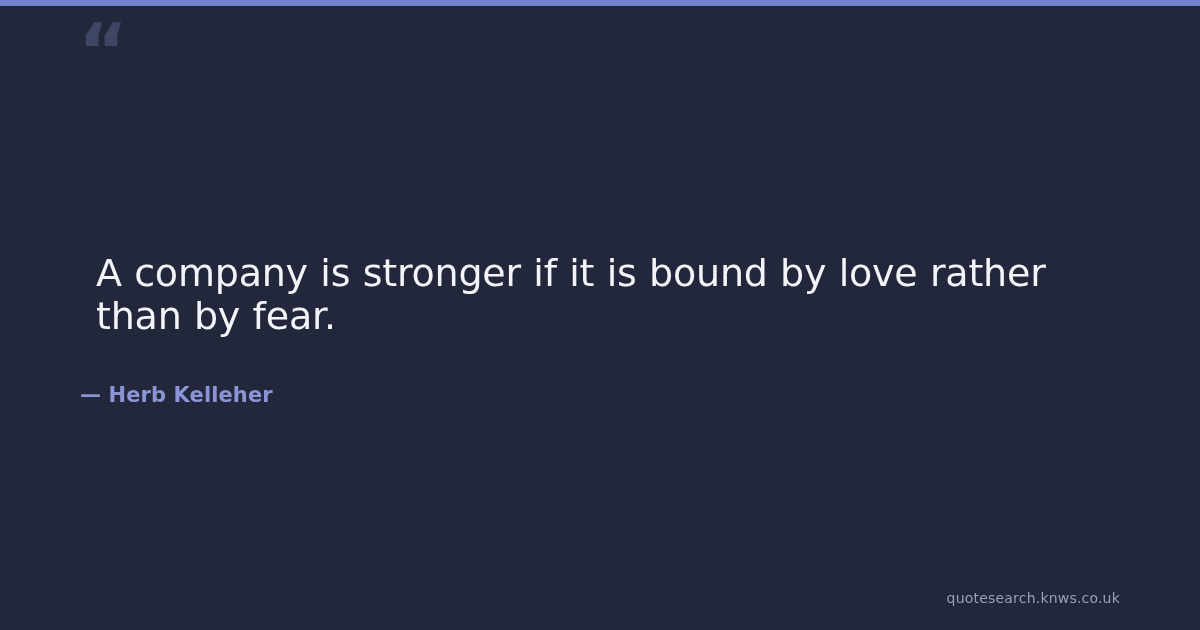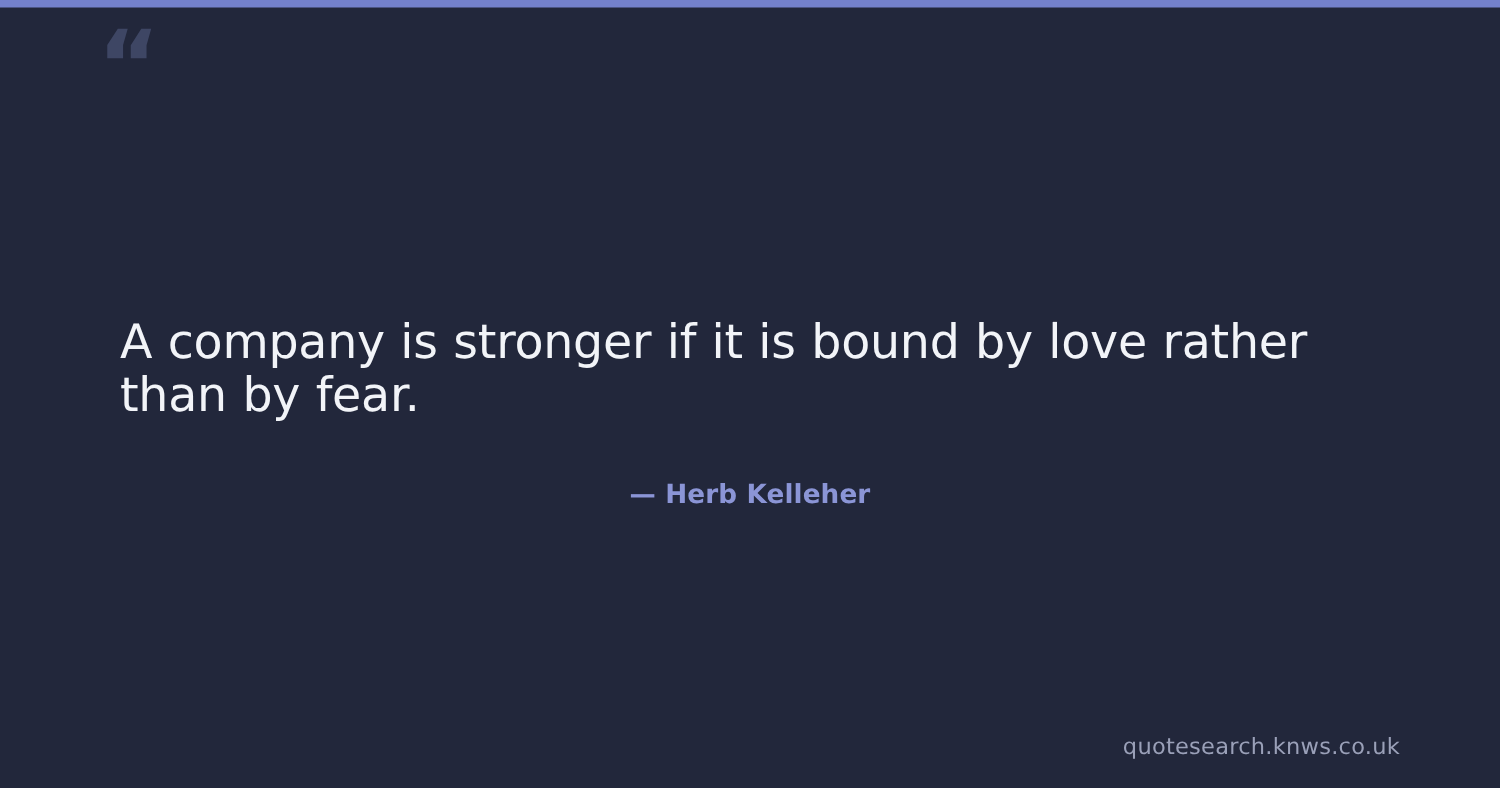--- a/index.html
+++ b/index.html
@@ -65,33 +65,32 @@
 
   .attribution {
     margin: 0;
     padding-top: 28px;
     font-family: "DejaVu Sans", sans-serif;
     font-weight: 700;
     font-size: 21px;
     line-height: 26px;
     color: #8b95d6;
     letter-spacing: 0.1px;
-    text-align: center;
   }
 
   .attribution .dash {
     color: #8b95d6;
   }
 
   .footer {
     position: absolute;
     right: 80px;
     bottom: 23px;
     font-family: "DejaVu Sans", sans-serif;
-    font-size: 18px;
+    font-size: 14px;
     line-height: 18px;
     color: #9aa0b8;
     letter-spacing: 0.2px;
     text-align: right;
   }
 </style>
 </head>
 <body>
 
 <div class="card">

